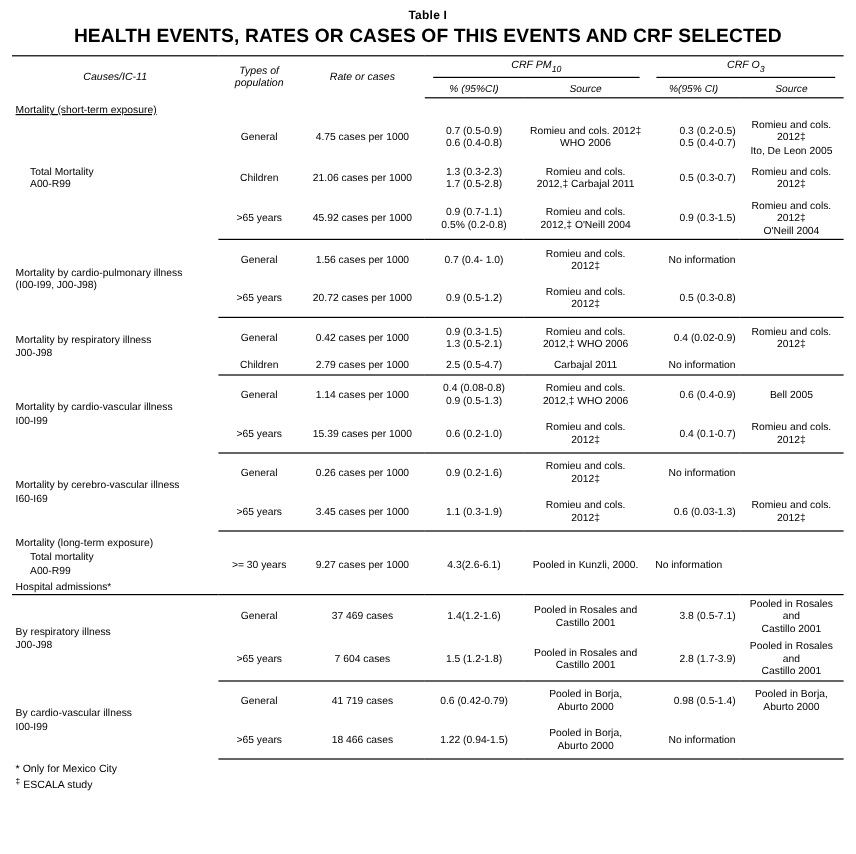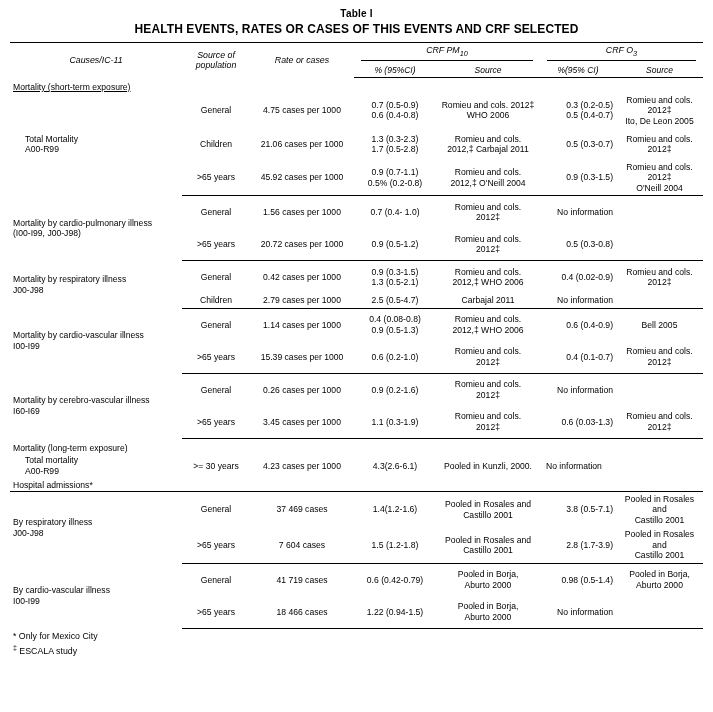--- a/index.html
+++ b/index.html
@@ -26,21 +26,21 @@
   .table-label {
     text-align: center;
     font-weight: bold;
     font-size: 10px;
     letter-spacing: 0.2px;
     margin-bottom: 3px;
   }
   .table-title {
     text-align: center;
     font-weight: bold;
-    font-size: 12px;
+    font-size: 16px;
     margin-bottom: 6px;
     letter-spacing: 0.1px;
   }
   table.main {
     border-collapse: collapse;
     width: 693px;
     table-layout: fixed;
     font-size: 8.6px;
   }
   table.main td, table.main th {
@@ -99,21 +99,21 @@
       <col class="c-pm-pct">
         <col class="c-pm-src">
         <col class="c-o3-pct">
         <col class="c-o3-src">
     </colgroup>
 
     <tbody>
         <tr class="rule-top">
       <td rowspan="2" class="hdr-cell hdr-it">Causes/IC-11</td>
       <td rowspan="2" class="hdr-cell hdr-it two-line">
-        <div>Source of</div>
+        <div>Types of</div>
         <div>population</div>
       </td>
       <td rowspan="2" class="hdr-cell hdr-it">Rate or cases</td>
       <td colspan="2" class="hdr-it" style="padding-bottom:0;">
         <span class="span-rule">
           <span>CRF PM</span><sub>10</sub>
         </span>
       </td>
       <td colspan="2" class="hdr-it" style="padding-bottom:0;">
         <span class="span-rule">
@@ -356,21 +356,21 @@
 
     <tr>
       <td colspan="7" style="padding-top:4px;padding-bottom:0;">Mortality (long-term exposure)</td>
     </tr>
     <tr>
       <td class="cause-block">
         <div class="cause-ind">Total mortality</div>
         <div class="cause-ind">A00-R99</div>
       </td>
       <td class="c-pop">&gt;= 30 years</td>
-      <td class="c-rate">4.23 cases per 1000</td>
+      <td class="c-rate">9.27 cases per 1000</td>
       <td class="c-pm-pct">
         <div>4.3(2.6-6.1)</div>
       </td>
       <td class="c-pm-src">
         <div>Pooled in Kunzli, 2000.</div>
       </td>
       <td class="c-o3-pct" style="text-align:left;padding-left:6px;">
         <div>No information</div>
       </td>
       <td class="c-o3-src"></td>

